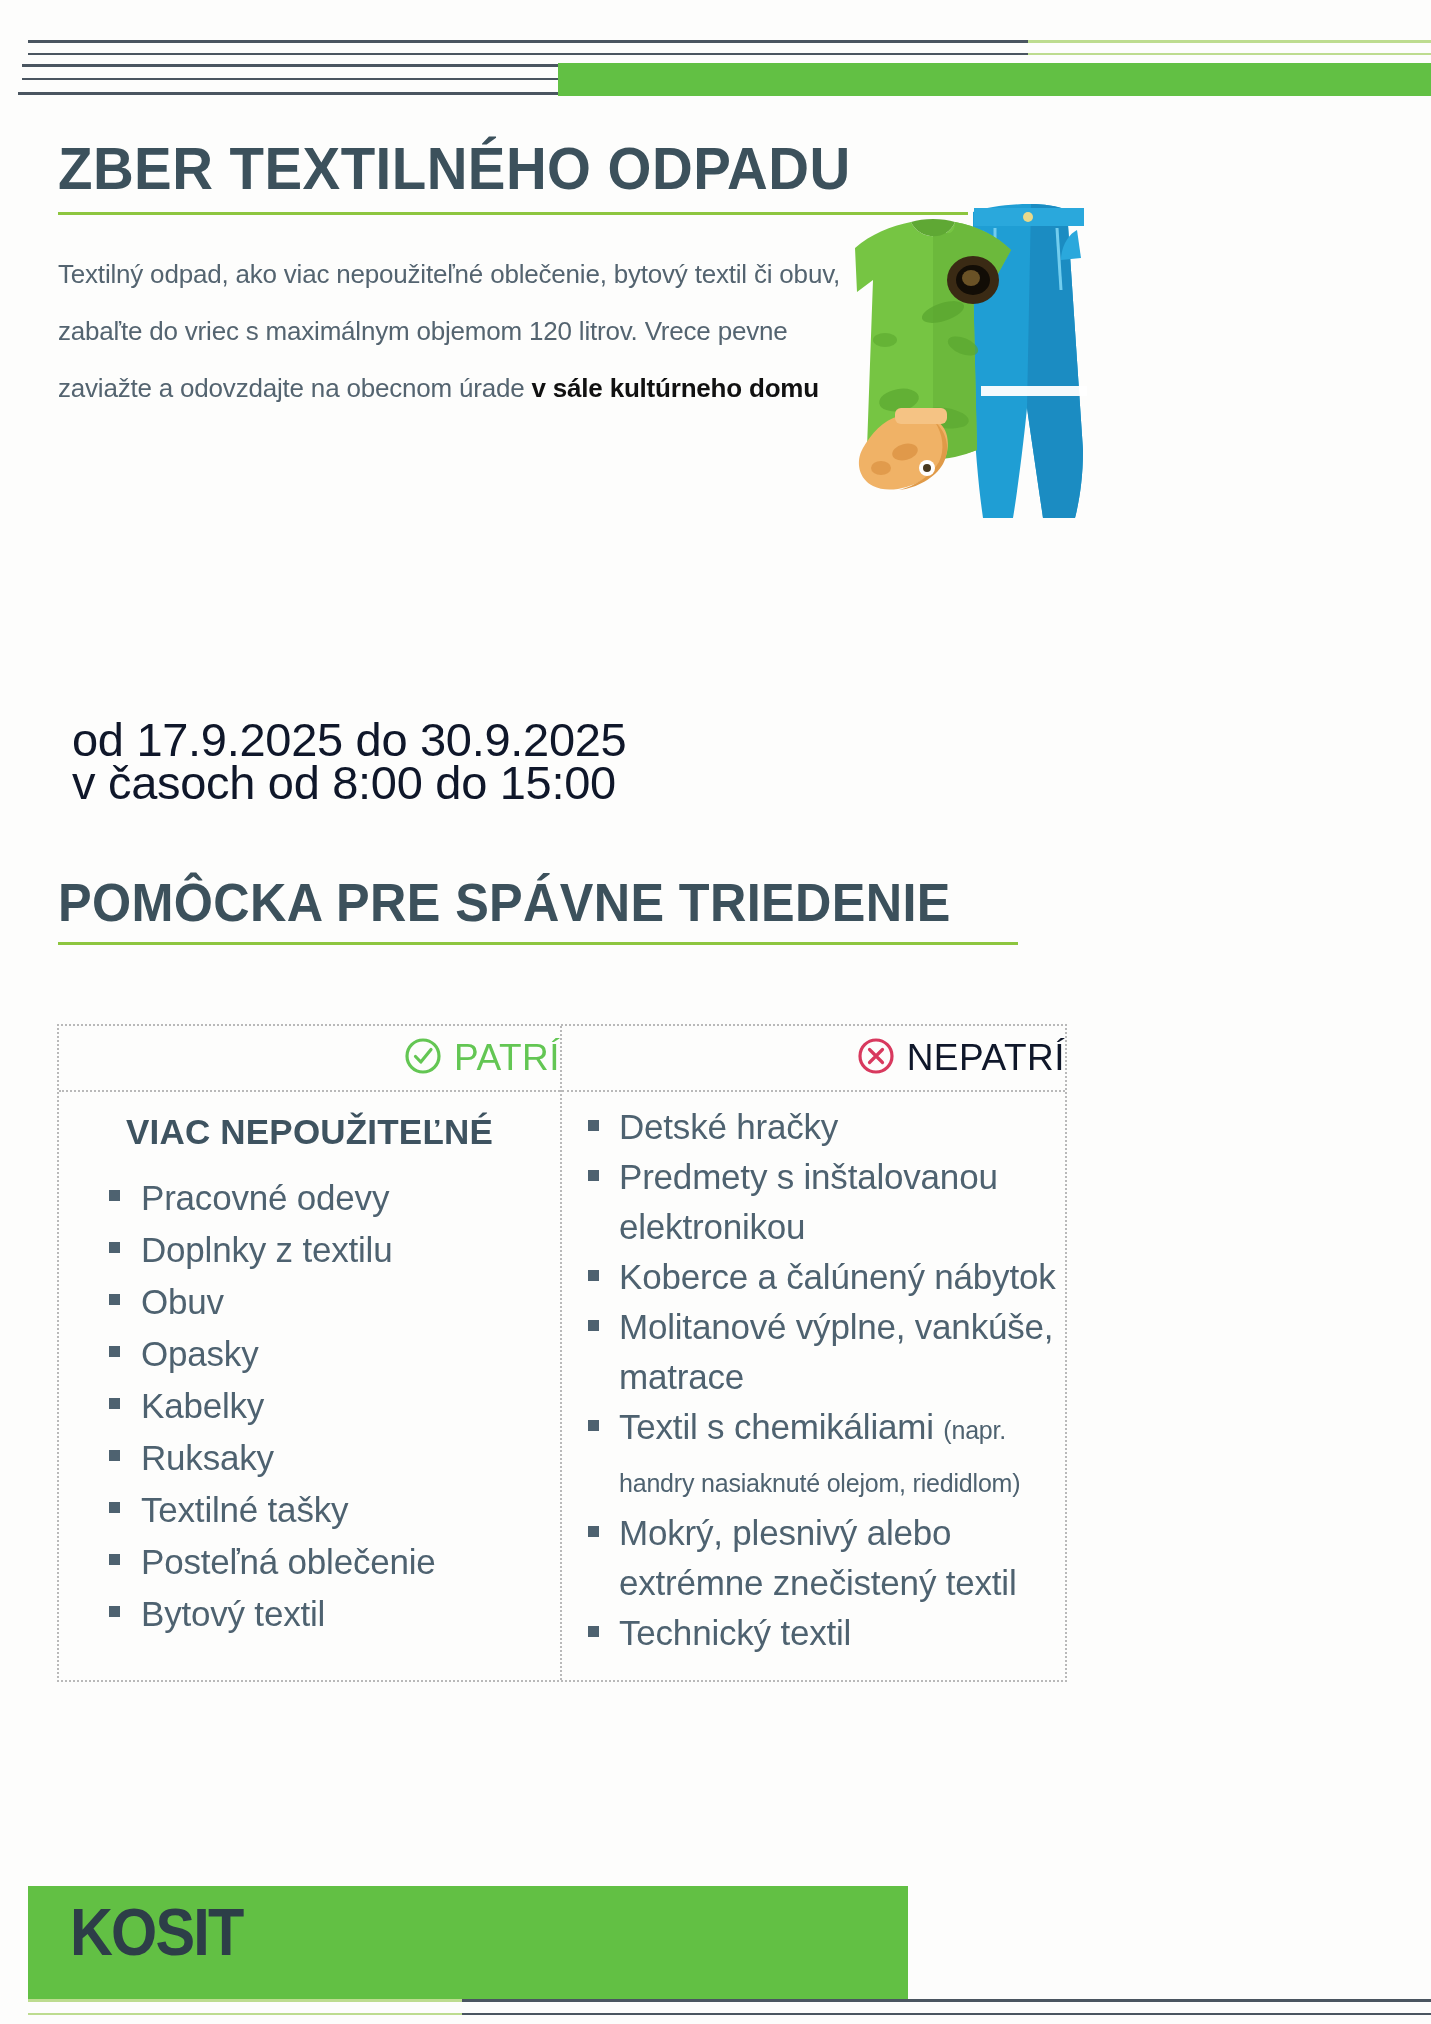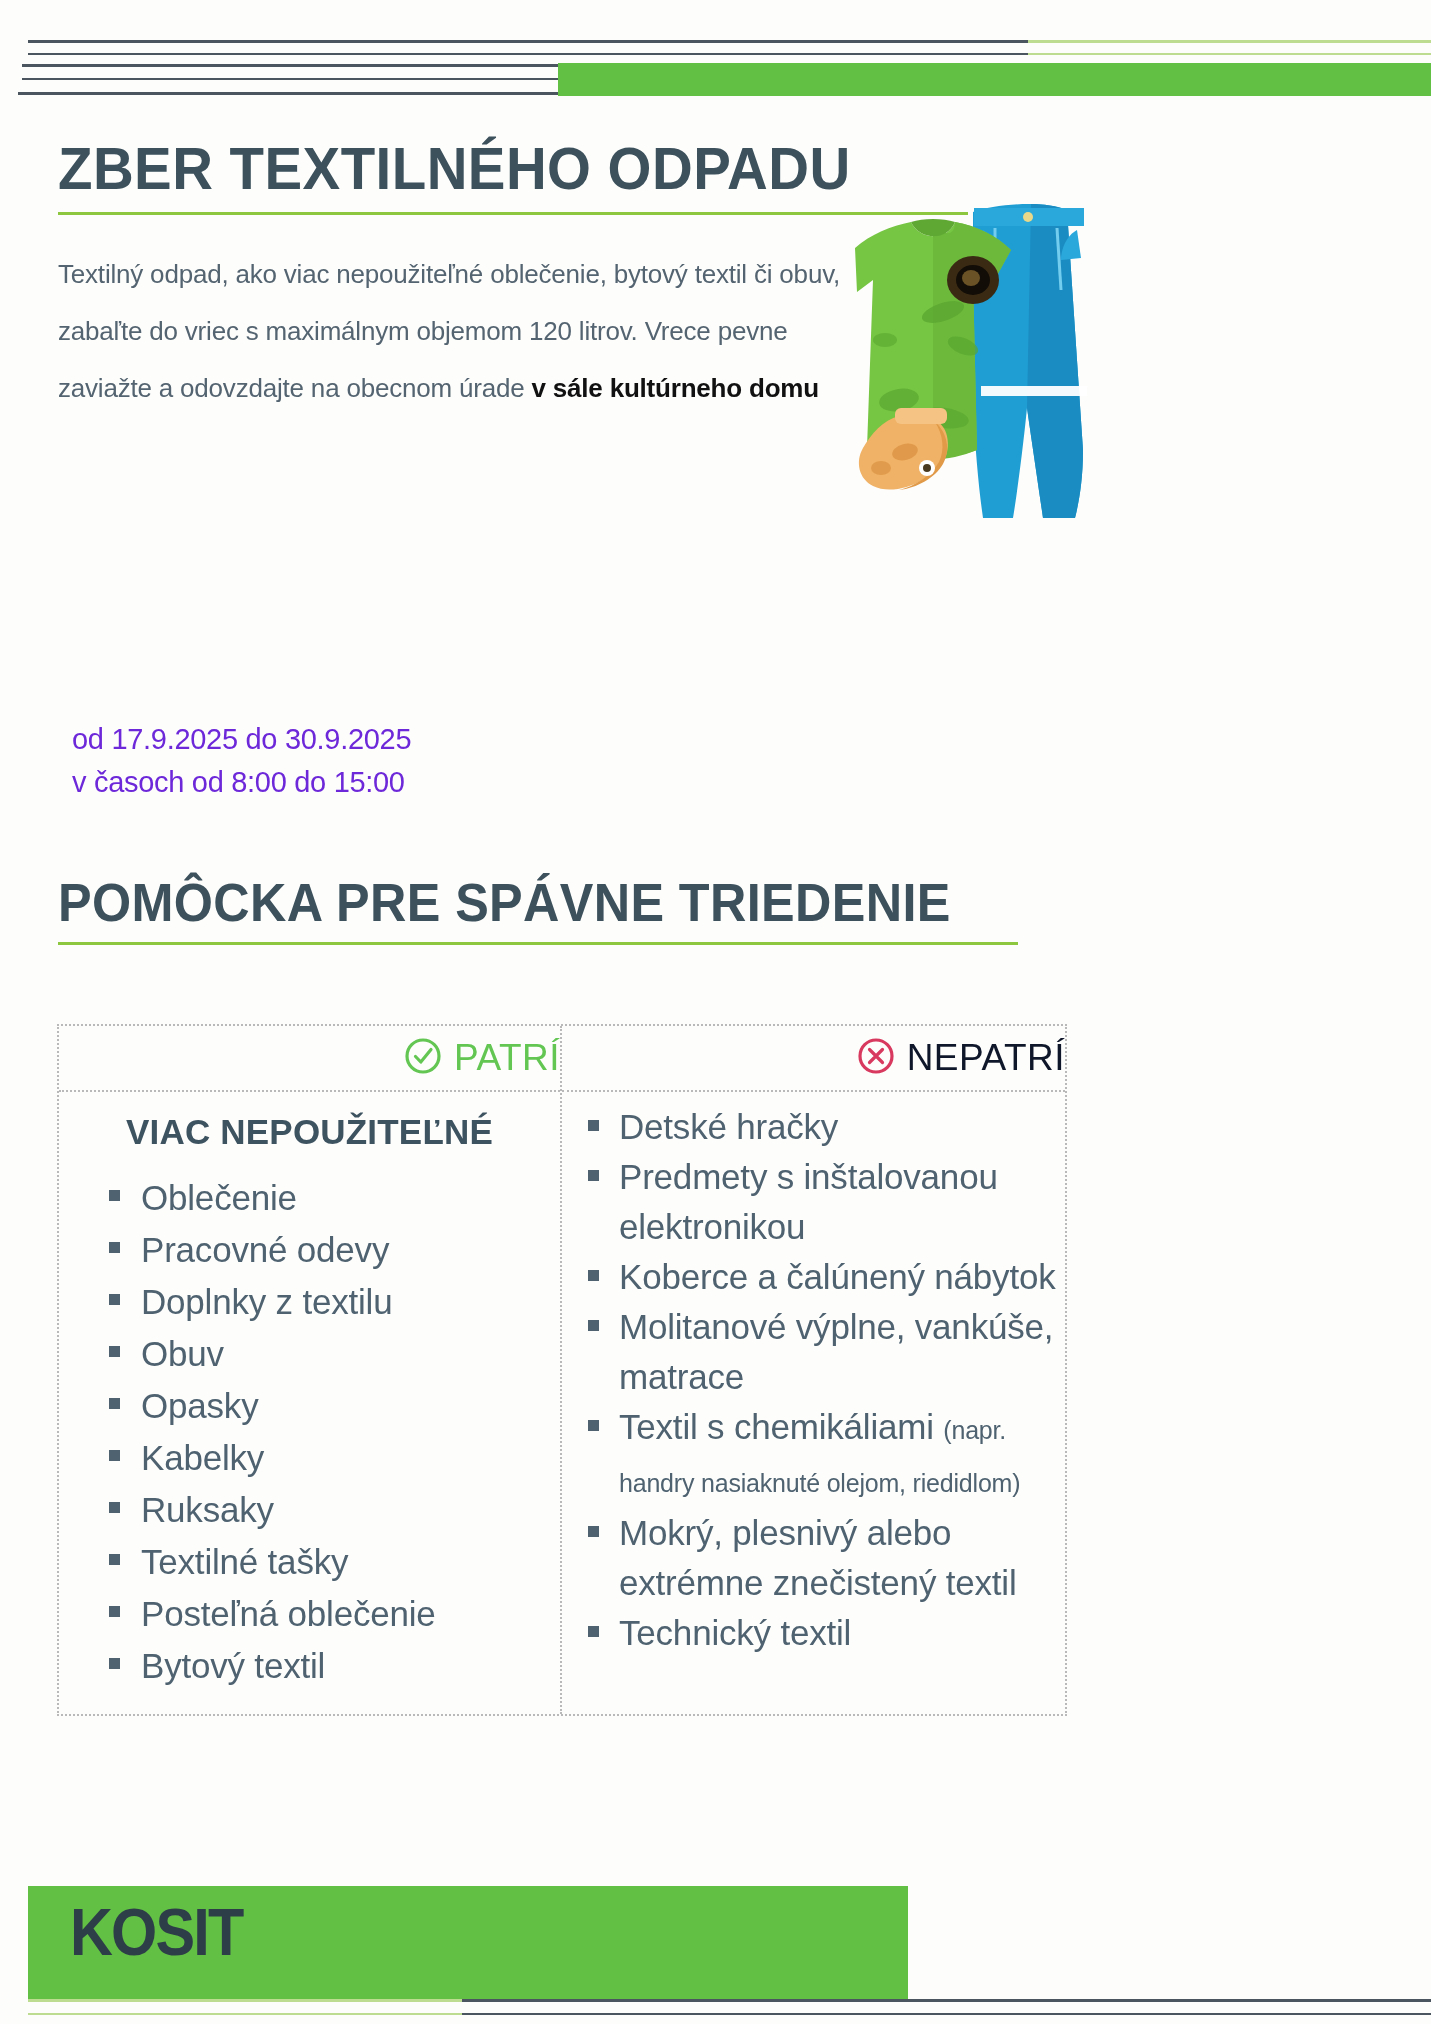--- a/index.html
+++ b/index.html
@@ -87,23 +87,23 @@
   .body-para b {
     color: #111111;
     font-weight: bold;
   }
 
   
   .dates {
     position: absolute;
     left: 72px;
     top: 718px;
-    font-size: 29px;
+    font-size: 47px;
     line-height: 43px;
-    color: #6d28d9;
+    color: #0f172a;
     letter-spacing: -0.3px;
   }
 
   
   .title-2 {
     position: absolute;
     left: 58px;
     top: 872px;
     font-size: 53px;
     font-weight: bold;
@@ -350,24 +350,20 @@
             <path d="M12.5 20.5 L17.8 26 L28 13.5" fill="none" stroke="#63c653" stroke-width="3.2" stroke-linecap="round" stroke-linejoin="round"></path>
           </svg>
         </span>
         <span class="col-head-label">PATRÍ</span>
       </div>
       <div class="col-body">
         <div class="col-subtitle">VIAC NEPOUŽITEĽNÉ</div>
         <ul class="item-list">
           <li class="item">
               <span class="bullet"></span>
-              <span class="item-text">Oblečenie</span>
-            </li>
-          <li class="item">
-              <span class="bullet"></span>
               <span class="item-text">Pracovné odevy</span>
             </li>
           <li class="item">
               <span class="bullet"></span>
               <span class="item-text">Doplnky z textilu</span>
             </li>
           <li class="item">
               <span class="bullet"></span>
               <span class="item-text">Obuv</span>
             </li>

